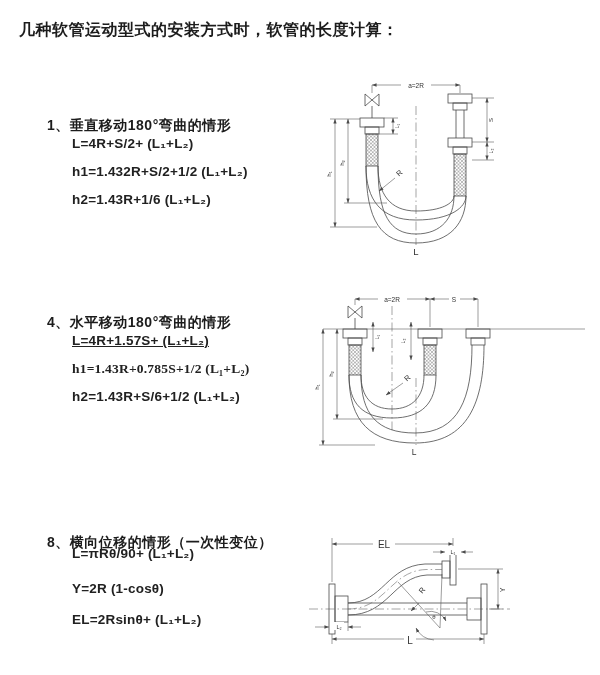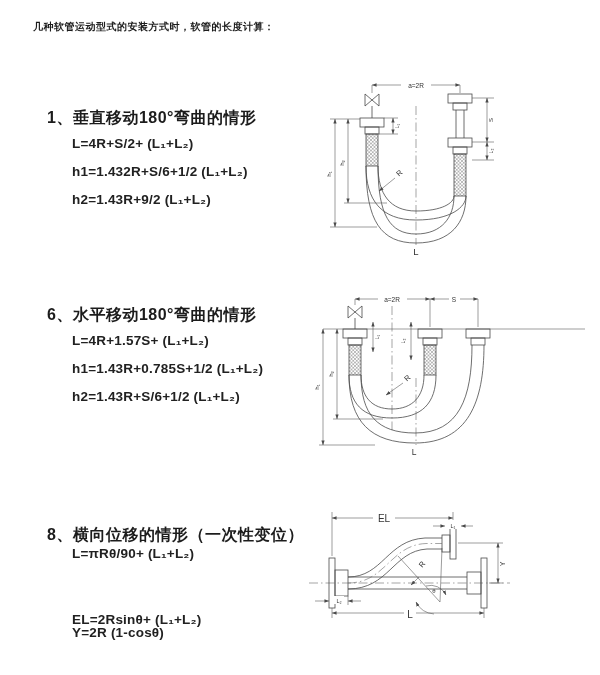--- a/index.html
+++ b/index.html
@@ -2,57 +2,57 @@
 <html><head>
 <meta charset="utf-8">
 <style>
   html,body{margin:0;padding:0;}
   body{
     width:600px;height:675px;position:relative;background:#ffffff;
     font-family:"Liberation Sans","DejaVu Sans",sans-serif;color:#1c1c1c;
     overflow:hidden;
   }
   .page-title{
-    position:absolute;left:33px;top:20px;font-size:10px;font-weight:bold;
+    position:absolute;left:19px;top:20px;font-size:16px;font-weight:bold;
     letter-spacing:0.5px;white-space:nowrap;
   }
   .section-heading{
-    position:absolute;left:47px;font-size:16px;font-weight:bold;
-    letter-spacing:0.5px;white-space:nowrap;
+    position:absolute;left:47px;font-size:14px;font-weight:bold;
+    letter-spacing:0.5px;white-space:nowrap;margin-top:9px;
   }
   .formula{
     position:absolute;left:72px;font-size:13.5px;font-weight:600;
     letter-spacing:0.2px;white-space:nowrap;color:#212121;text-align:center;
   }
   .diagram{position:absolute;}
   svg{display:block;}
   .dline{stroke:#4a4a4a;stroke-width:0.8;fill:none;}
   .dthin{stroke:#5a5a5a;stroke-width:0.6;fill:none;}
   .dcl{stroke:#6a6a6a;stroke-width:0.6;fill:none;stroke-dasharray:9 3 1.5 3;}
   .dlabel{fill:#333;font-family:"Liberation Sans","DejaVu Sans",sans-serif;}
   .whitebg{fill:#ffffff;stroke:none;}
 </style>
 </head>
 <body>
 
 <div class="page-title">几种软管运动型式的安装方式时，软管的长度计算：</div>
 
 <div class="section-heading" style="top:108px;">1、垂直移动180°弯曲的情形</div>
 <div class="formula" style="top:136px;">L=4R+S/2+ (L₁+L₂)</div>
-<div class="formula" style="top:164px;">h1=1.432R+S/6+1/2 (L₁+L₂)</div>
-<div class="formula" style="top:192px;">h2=1.43R+9/2 (L₁+L₂)</div>
-
-<div class="section-heading" style="top:305px;">6、水平移动180°弯曲的情形</div>
-<div class="formula" style="top:333px;">L=4R+1.57S+ (L₁+L₂)</div>
-<div class="formula" style="top:361px;">h1=1.43R+0.785S+1/2 (L₁+L₂)</div>
+<div class="formula" style="top:164px;">h1=1.432R+S/2+1/2 (L₁+L₂)</div>
+<div class="formula" style="top:192px;">h2=1.43R+1/6 (L₁+L₂)</div>
+
+<div class="section-heading" style="top:305px;">4、水平移动180°弯曲的情形</div>
+<div class="formula" style="top:333px;text-decoration:underline;">L=4R+1.57S+ (L₁+L₂)</div>
+<div class="formula" style="top:361px;font-family:Liberation Serif, serif;">h1=1.43R+0.785S+1/2 (L₁+L₂)</div>
 <div class="formula" style="top:389px;">h2=1.43R+S/6+1/2 (L₁+L₂)</div>
 
 <div class="section-heading" style="top:525px;">8、横向位移的情形（一次性变位）</div>
 <div class="formula" style="top:546px;">L=πRθ/90+ (L₁+L₂)</div>
-<div class="formula" style="top:581px;margin-top:44px;">Y=2R (1-cosθ)</div>
+<div class="formula" style="top:581px;">Y=2R (1-cosθ)</div>
 <div class="formula" style="top:612px;">EL=2Rsinθ+ (L₁+L₂)</div>
 
 <div class="diagram" style="left:315px;top:70px;">
 <svg width="280" height="190" viewBox="0 0 280 190">
   <defs>
     <marker id="ar1" viewBox="0 0 10 10" refX="9.5" refY="5" markerWidth="8" markerHeight="8" orient="auto-start-reverse">
       <path d="M0,1.6 L10,5 L0,8.4 Z" fill="#4a4a4a"></path>
     </marker>
     <pattern id="hz1" patternUnits="userSpaceOnUse" width="3.5" height="3.5">
       <path d="M0,3.5 L3.5,0 M0,0 L3.5,3.5" stroke="#6a6a6a" stroke-width="0.45"></path>
@@ -223,21 +223,21 @@
   <g>
     <line class="dthin" x1="90" y1="101" x2="73" y2="113" marker-end="url(#ar2)"></line>
     <text class="dlabel" font-size="7.5" text-anchor="middle" transform="rotate(-42 96 98)" x="96" y="98">R</text>
   </g>
 
   <rect class="whitebg" x="96" y="163" width="10" height="12"></rect>
   <text class="dlabel" x="101" y="173" font-size="8.5" text-anchor="middle">L</text>
 </svg>
 </div>
 
-<div class="diagram" style="left:295px;top:498px;">
+<div class="diagram" style="left:295px;top:524px;">
 <svg width="302" height="147" viewBox="0 0 302 147">
   <defs>
     <marker id="ar3" viewBox="0 0 10 10" refX="9.5" refY="5" markerWidth="8" markerHeight="8" orient="auto-start-reverse">
       <path d="M0,1.6 L10,5 L0,8.4 Z" fill="#4a4a4a"></path>
     </marker>
   </defs>
 
   <line class="dcl" x1="14" y1="85" x2="215" y2="85"></line>
 
   <g>

